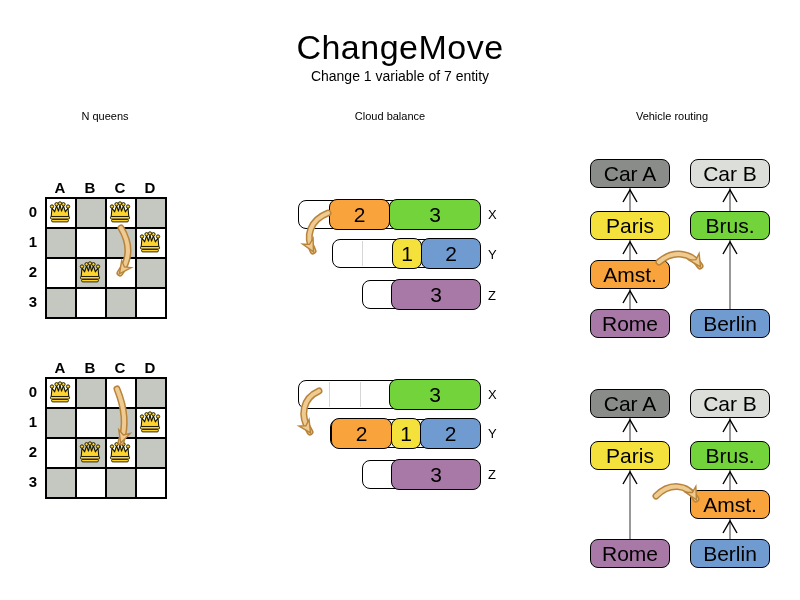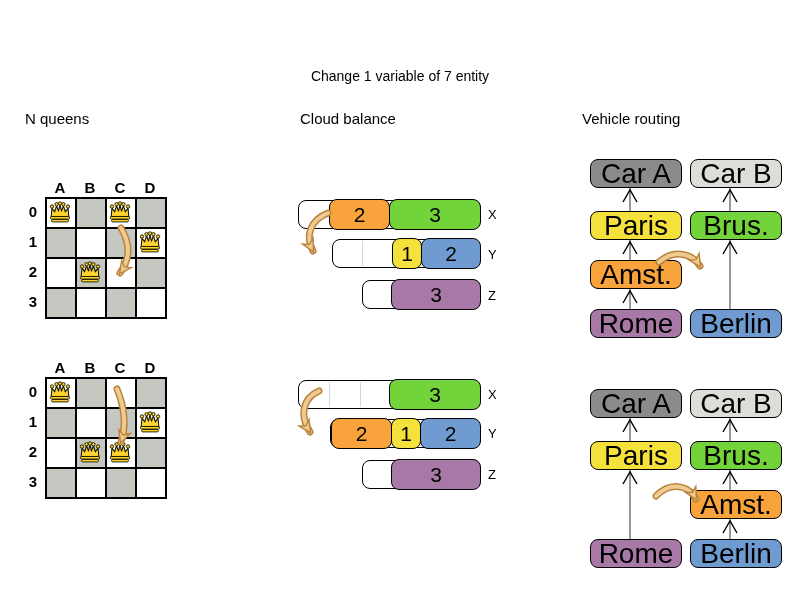--- a/index.html
+++ b/index.html
@@ -2,53 +2,54 @@
 <html style="--orange: #F9A33C; --green: #72D33A; --yellow: #F5E13C; --blue: #6F9BD1; --purple: #A878A6; --car-a-gray: #8A8C89; --car-b-gray: #DCDED9; --board-gray: #C4C8C1; --queen-gold: #FFD430; --chain-line-gray: #7F7F7F; --arrow-tan-fill: #EFCB92; --arrow-tan-stroke: #B8843C;"><head>
 <meta charset="utf-8">
 <style>
   *{box-sizing:border-box;margin:0;padding:0}
   body{margin:0;background:#fff}
   .canvas{position:relative;width:800px;height:600px;background:#fff;
           font-family:"Liberation Sans",sans-serif;color:#000;overflow:hidden}
   .abs{position:absolute}
   .title{left:0;right:0;top:28px;text-align:center;font-size:34px;letter-spacing:0.5px}
   .subtitle{left:0;right:0;top:68px;text-align:center;font-size:14px}
-  .sec-head{font-size:15px;}
+  .sec-head{font-size:11px;text-align:center}
   
   .board{display:grid;grid-template-columns:repeat(4,30px);grid-template-rows:repeat(4,30px);
          border:1.5px solid #000;background:#000}
   .cell{border:0.5px solid #000}
   .cell.w{background:#fff}
   .cell.g{background:var(--board-gray)}
   .col-lab{width:30px;text-align:center;font-size:15px;font-weight:600}
   .row-lab{width:18px;text-align:center;font-size:15px;font-weight:600}
   .queen{position:absolute;width:26px;height:23px}
   
   .crow{height:29px;background:#fff;border:1.6px solid #000;border-radius:8px}
   .divider{position:absolute;top:1px;bottom:1px;width:1px;background:#d6d6d6}
   .block{position:absolute;top:-1.6px;height:calc(100% + 3.2px);border:1.6px solid #000;
          border-radius:8px;display:flex;align-items:center;justify-content:center;font-size:21px}
   .xyz{font-size:13px}
   
-  .vbox{width:92px;height:29px;border:1.6px solid #000;border-radius:8px;
-        display:flex;align-items:center;justify-content:center;font-size:28px}
+  .vbox{width:80px;height:29px;border:1.6px solid #000;border-radius:8px;
+        display:flex;align-items:center;justify-content:center;font-size:21px}
   .c-orange{background:var(--orange)}
   .c-green{background:var(--green)}
   .c-yellow{background:var(--yellow)}
   .c-blue{background:var(--blue)}
   .c-purple{background:var(--purple)}
   .c-car-a-gray{background:var(--car-a-gray)}
   .c-car-b-gray{background:var(--car-b-gray)}
   .overlay{position:absolute;left:0;top:0;pointer-events:none}
 </style>
 </head>
 <body>
 
 <div class="canvas">
 
+  <div class="abs title">ChangeMove</div>
   <div class="abs subtitle">Change 1 variable of 7 entity</div>
 
   <div class="abs sec-head" style="left:25px;top:110px;width:160px">N queens</div>
   <div class="abs sec-head" style="left:582px;top:110px;width:180px">Vehicle routing</div>
   <div class="abs sec-head" style="left:300px;top:110px;width:180px">Cloud balance</div>
 
   <div class="abs col-lab" style="left:45px;top:179px">A</div>
   <div class="abs col-lab" style="left:75px;top:179px">B</div>
   <div class="abs col-lab" style="left:105px;top:179px">C</div>
   <div class="abs col-lab" style="left:135px;top:179px">D</div>

